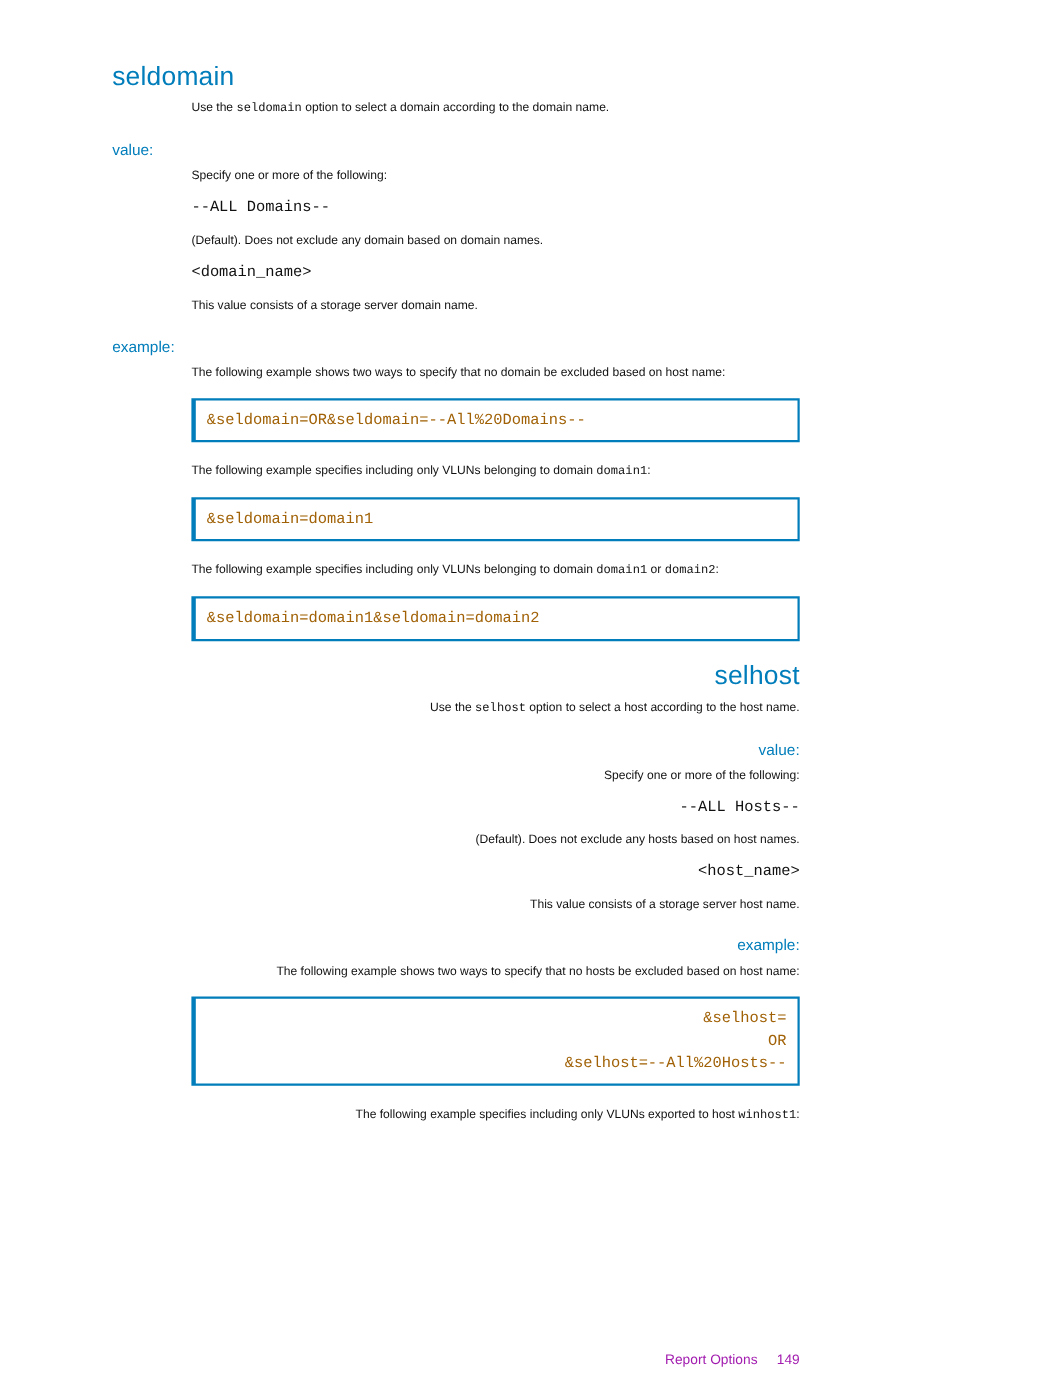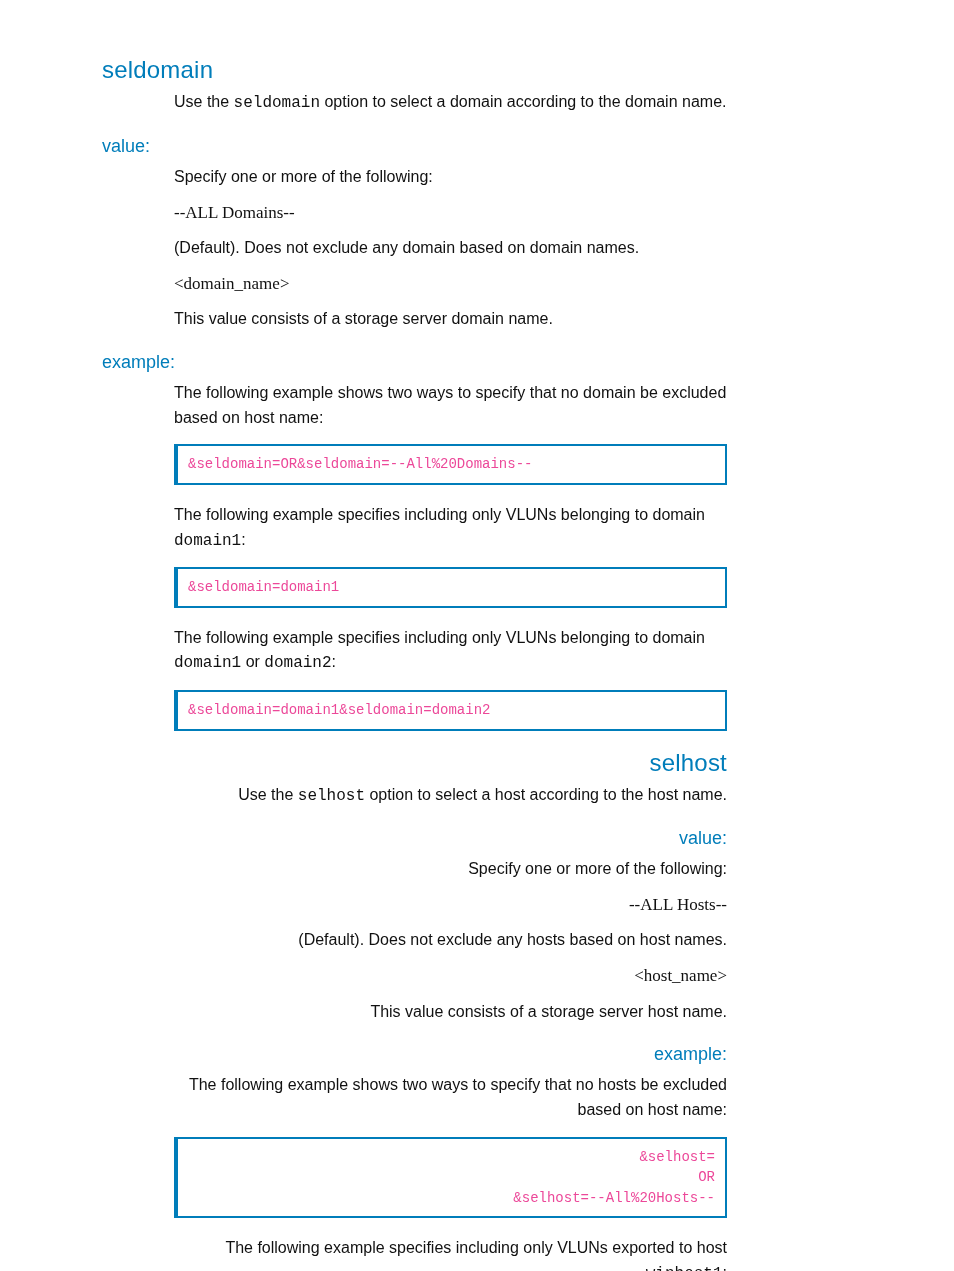--- a/index.html
+++ b/index.html
@@ -21,51 +21,51 @@
   }
   .h2 {
     color: #007dba;
     font-size: 24px;
     font-weight: 400;
     margin: 0 0 6px 0;
     letter-spacing: 0.2px;
   }
   .h3 {
     color: #007dba;
-    font-size: 18px;
+    font-size: 14px;
     font-weight: 400;
     margin: 20px 0 8px 0;
   }
   .body-indent {
     margin-left: 72px;
   }
   p {
-    font-size: 16px;
+    font-size: 11px;
     line-height: 1.55;
     margin: 6px 0 10px 0;
     font-weight: 400;
     color: #111;
   }
   .mono {
-    font-family: Liberation Serif, serif;
-    font-size: 17px;
+    font-family: Liberation Mono, monospace;
+    font-size: 14px;
   }
   .codebox-wrap {
     margin: 14px 0 18px 0;
     margin-left: 72px;
   }
   .codebox {
     border: 2px solid #007dba;
     border-left: 4px solid #007dba;
     padding: 8px 10px;
     font-family: "Courier New", Courier, monospace;
     font-size: 14px;
     line-height: 1.45;
     white-space: pre-wrap;
-    color: #ec4899;
+    color: #a16207;
     background: #fff;
   }
   .footer {
     position: absolute;
     bottom: 28px;
     right: 60px;
     font-size: 12.5px;
     color: #a21caf;
   }
   .footer .pnum {

